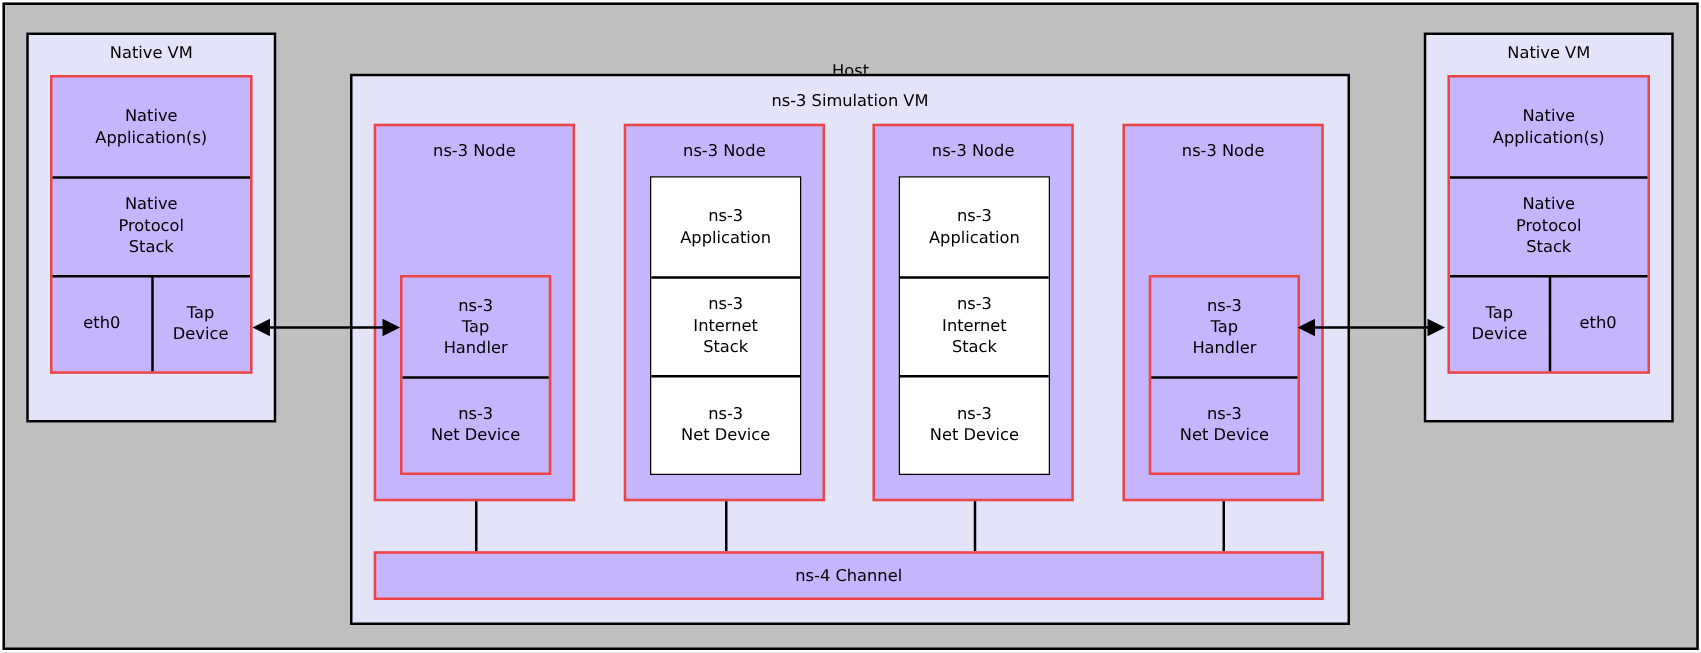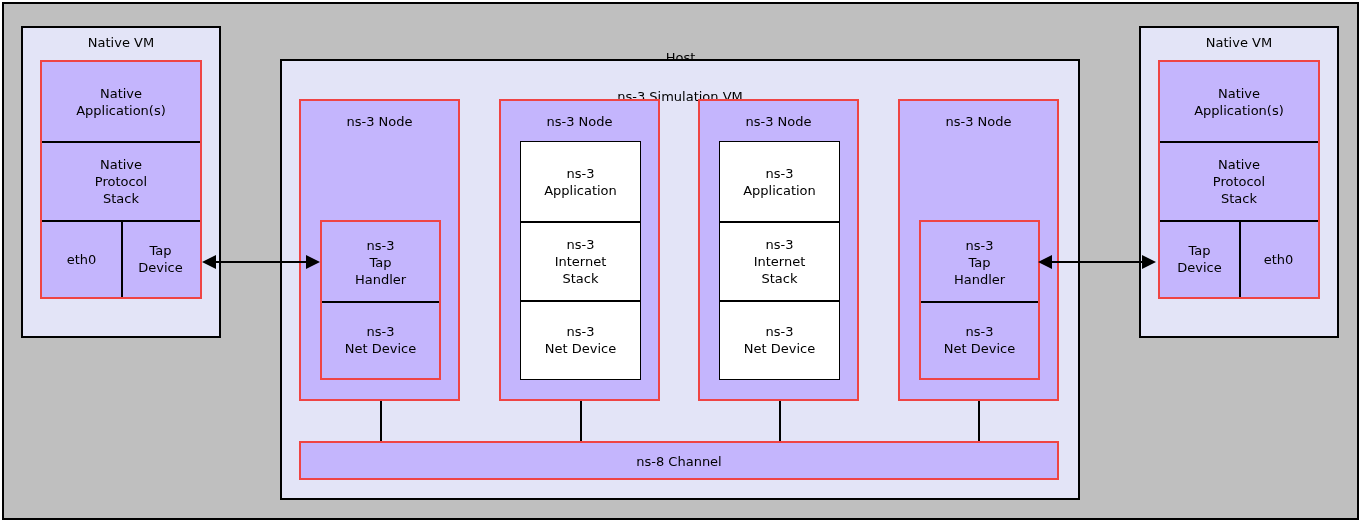--- a/index.html
+++ b/index.html
@@ -114,21 +114,21 @@
       <div class="celltext">Tap
 Device</div>
     </div>
     <div class="vdiv" style="left:79px;top:158px;bottom:0;"></div>
     <div style="position:absolute;left:79px;top:158px;width:79px;height:77px;">
       <div class="celltext">eth0</div>
     </div>
   </div>
 
   <div class="box vmbox" style="left:280px;top:59px;width:800px;height:441px;">
-    <div class="title" style="top:28px;">ns-3 Simulation VM</div>
+    <div class="title" style="top:13px;">ns-3 Simulation VM</div>
   </div>
 
   <div class="box whitebox" style="left:299px;top:99px;width:161px;height:302px;">
     <div class="title" style="top:13px;">ns-3 Node</div>
   </div>
   <div class="box whitebox" style="left:320px;top:220px;width:121px;height:160px;">
     <div style="position:absolute;left:0;top:0;width:100%;height:79px;">
       <div class="celltext">ns-3
 Tap
 Handler</div>
@@ -196,21 +196,21 @@
     </div>
     <div class="hdiv" style="top:79px;"></div>
     <div style="position:absolute;left:0;top:79px;width:100%;height:77px;">
       <div class="celltext">ns-3
 Net Device</div>
     </div>
   </div>
   <div class="connector" style="left:978px;top:401px;height:40px;"></div>
 
   <div class="box whitebox" style="left:299px;top:441px;width:760px;height:39px;">
-    <div class="celltext">ns-8 Channel</div>
+    <div class="celltext">ns-4 Channel</div>
   </div>
 
   <div>
     <div class="arrowline" style="left:206px;top:261px;width:110px;"></div>
     <div class="arrowhead left" style="left:202px;top:255px;"></div>
     <div class="arrowhead right" style="left:306px;top:255px;"></div>
   </div>
 
   <div>
     <div class="arrowline" style="left:1042px;top:261px;width:110px;"></div>

